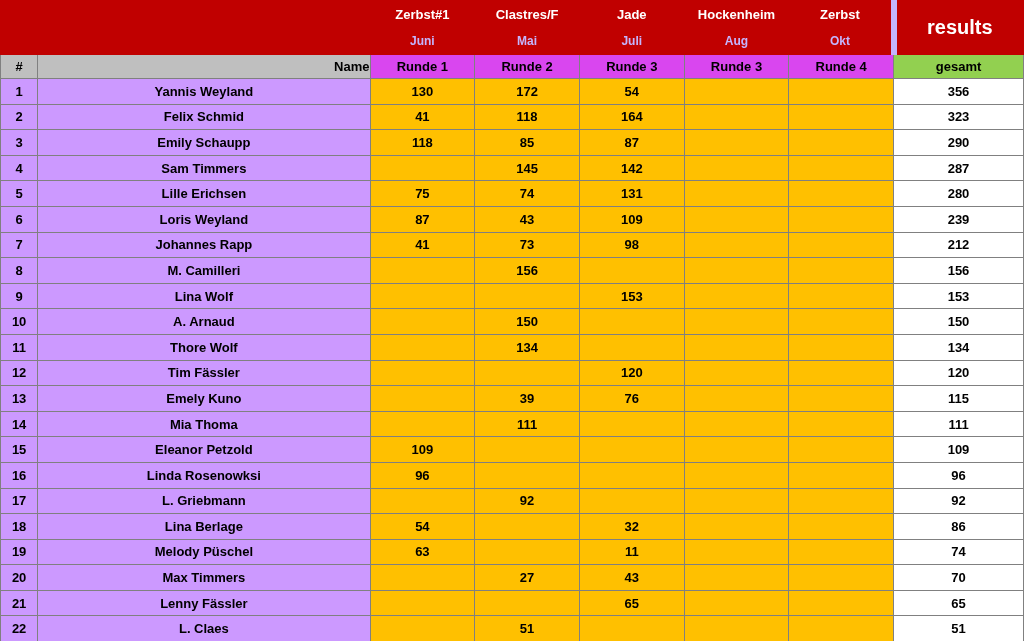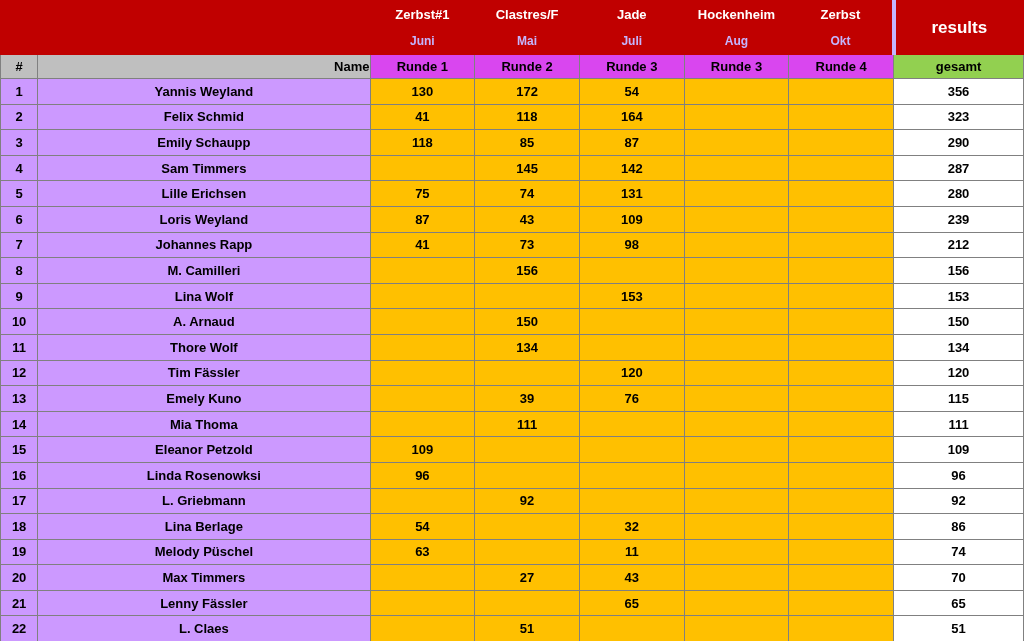--- a/index.html
+++ b/index.html
@@ -54,22 +54,22 @@
     height: 26px;
     font-size: 13px;
     font-weight: bold;
   }
   tr.event-head td.blank-left {
     background: #c00000;
   }
   tr.event-head td.results-cell {
     background: #c00000;
     color: #ffffff;
-    font-size: 17px;
-    border-left: 4px solid #c4b5fd;
+    font-size: 20px;
+    border-left: 6px solid #c4b5fd;
     border-right: 1px solid #c00000;
   }
   tr.month-head td {
     background: #c00000;
     color: #c4b5fd;
     border: 1px solid #c00000;
     height: 26px;
     font-size: 12px;
     font-weight: bold;
   }

